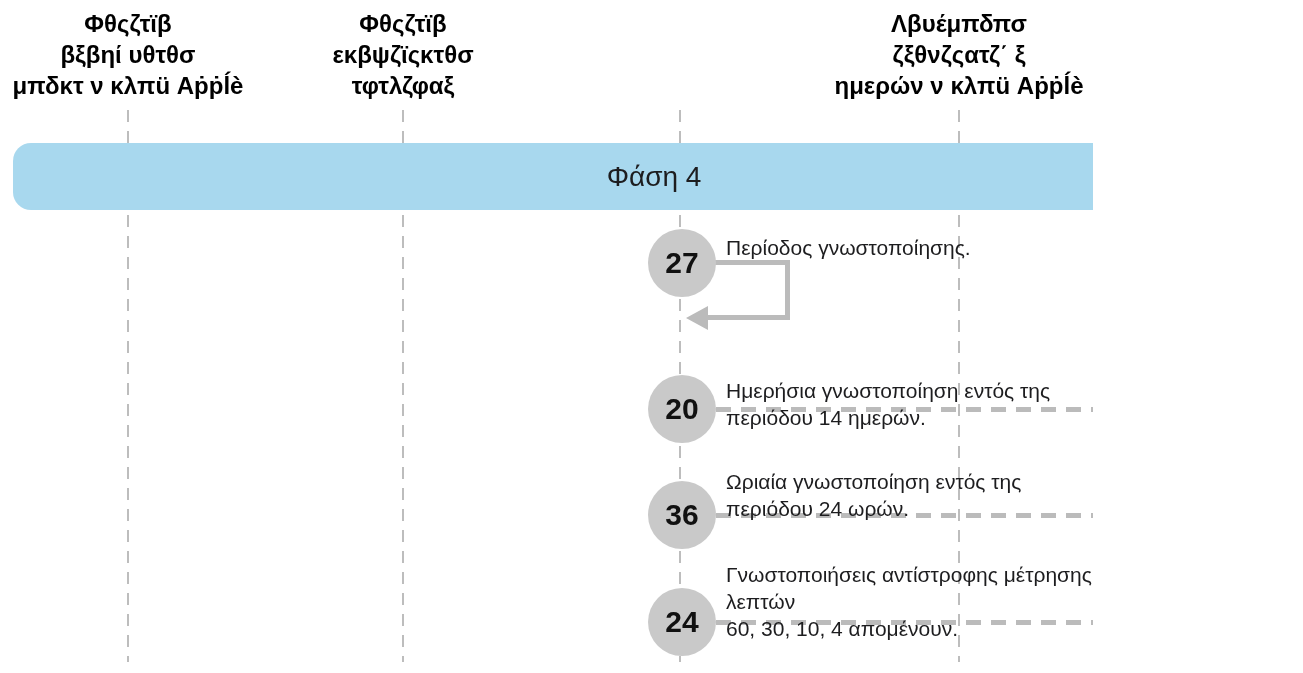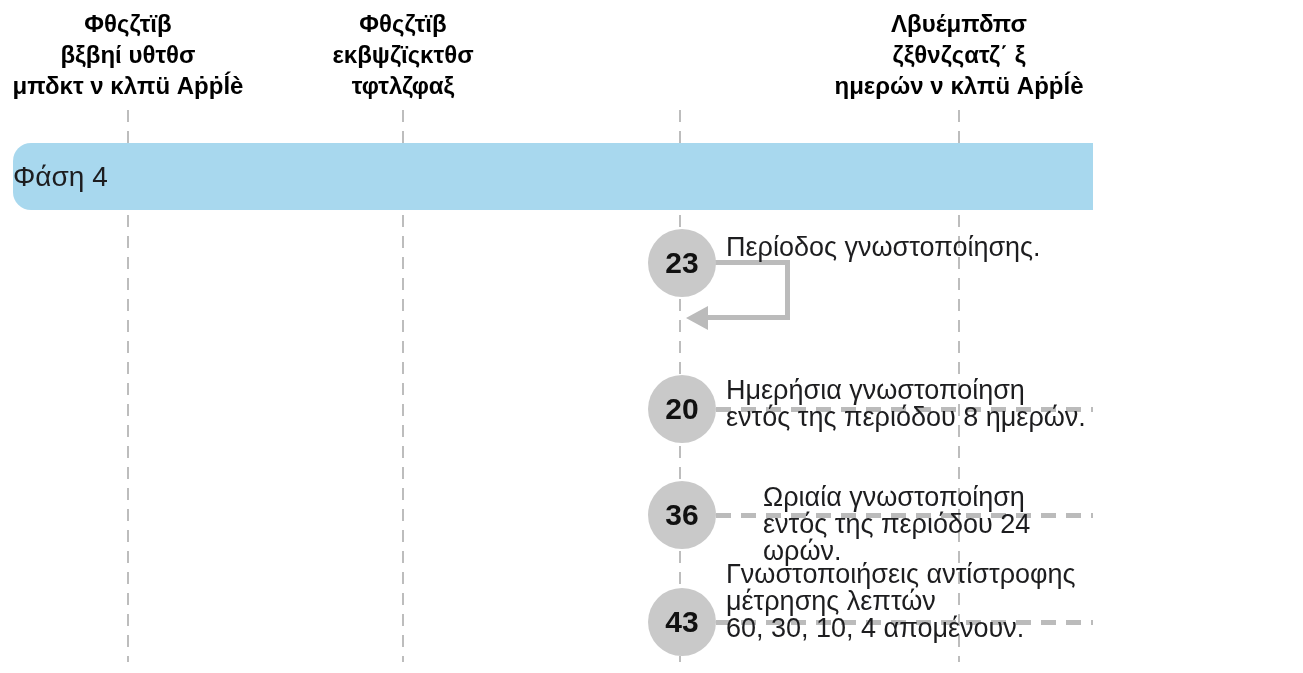--- a/index.html
+++ b/index.html
@@ -62,20 +62,21 @@
   .phase-banner {
     position: absolute;
     left: 13px;
     top: 143px;
     width: 1282px;
     height: 67px;
     background: var(--banner-bg, #a8d8ee);
     border-radius: 18px;
     display: flex;
     align-items: center;
+    justify-content: center;
     font-size: 28px;
     font-weight: 400;
     color: #1d1d1f;
     z-index: 2;
   }
 
   
   .step-node {
     position: absolute;
     width: 68px;
@@ -92,30 +93,30 @@
   }
   .node27 { left: 648px; top: 229px; }
   .node28 { left: 648px; top: 375px; }
   .node29 { left: 648px; top: 481px; }
   .node24 { left: 648px; top: 588px; }
 
   
   .step-label {
     position: absolute;
     left: 726px;
-    font-size: 27px;
+    font-size: 21px;
     line-height: 27px;
     font-weight: 400;
     color: #1d1d1f;
     white-space: pre-line;
     z-index: 5;
   }
   .lbl27 { top: 234px; }
   .lbl28 { top: 377px; }
-  .lbl29 { top: 484px; margin-left: 37px; }
+  .lbl29 { top: 468px; }
   .lbl24 { top: 561px; }
 
   
   .dash-line {
     position: absolute;
     left: 716px;
     width: 488px;
     height: 5px;
     background: repeating-linear-gradient(
       to right,
@@ -182,36 +183,36 @@
 τφτλζφαξ</div>
   <div class="col-header ch4">Λβυέμπδπσ
 ζξθνζςατζ΄ ξ
 ημερών ν κλπü Αṗṗĺè</div>
   <div class="col-header ch5">Ψςί τυθσ</div>
 
   <div class="phase-banner">
     <span>Φάση 4</span>
   </div>
 
-  <div class="step-node node27">23</div>
+  <div class="step-node node27">27</div>
   <div class="step-label lbl27">Περίοδος γνωστοποίησης.</div>
   <div class="loop-seg loop-top"></div>
   <div class="loop-seg loop-right"></div>
   <div class="loop-seg loop-bottom"></div>
   <div class="arrow-head-left"></div>
 
   <div class="step-node node28">20</div>
-  <div class="step-label lbl28">Ημερήσια γνωστοποίηση εντός της περιόδου 8 ημερών.</div>
+  <div class="step-label lbl28">Ημερήσια γνωστοποίηση εντός της περιόδου 14 ημερών.</div>
   <div class="dash-line da28"></div>
   <div class="arrow-head-right ah28"></div>
 
   <div class="step-node node29">36</div>
   <div class="step-label lbl29">Ωριαία γνωστοποίηση εντός της περιόδου 24 ωρών.</div>
   <div class="dash-line da29"></div>
   <div class="arrow-head-right ah29"></div>
 
-  <div class="step-node node24">43</div>
+  <div class="step-node node24">24</div>
   <div class="step-label lbl24">Γνωστοποιήσεις αντίστροφης μέτρησης λεπτών
 60, 30, 10, 4 απομένουν.</div>
   <div class="dash-line da24"></div>
   <div class="arrow-head-right ah24"></div>
 
 </div>
 
 </body></html>

